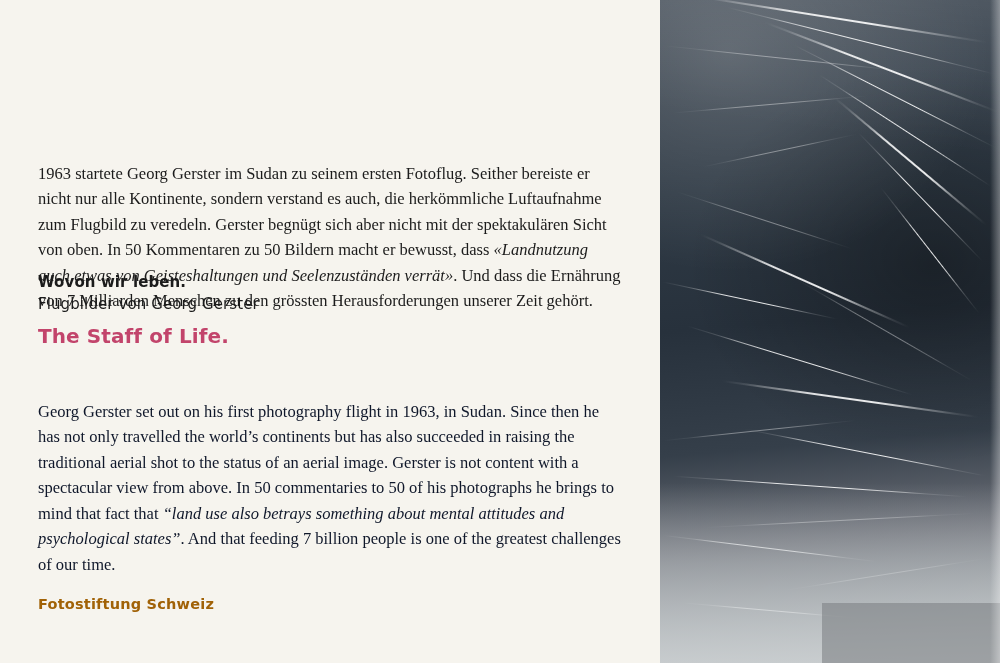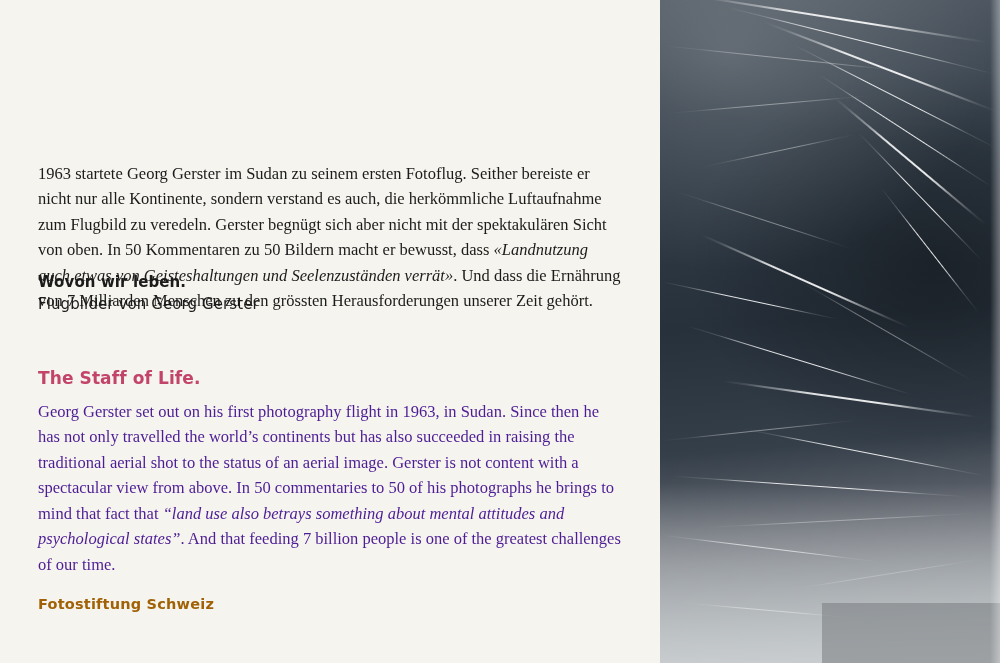--- a/index.html
+++ b/index.html
@@ -61,39 +61,38 @@
     line-height: 22px;
     letter-spacing: 0.1px;
   }
 
   #title-block-en {
     top: 326px;
     font-family: "DejaVu Sans", sans-serif;
     color: #c2446b;
   }
   #title-en {
-    font-size: 17px;
+    font-size: 20px;
     font-weight: bold;
     line-height: 21px;
     letter-spacing: 0.1px;
-    margin-top: 42px;
   }
   #subtitle-en {
     font-size: 15px;
     font-weight: normal;
     line-height: 22px;
     letter-spacing: 0.1px;
   }
 
   #english-paragraph {
     top: 382px;
     font-family: "Liberation Serif", serif;
     font-size: 16.5px;
     line-height: 25.5px;
-    color: #4c1d95;
+    color: #0f172a;
   }
   #english-paragraph .em {
     font-style: italic;
   }
 
   #publisher {
     position: absolute;
     left: 38px;
     top: 596px;
     font-family: "DejaVu Sans", sans-serif;

